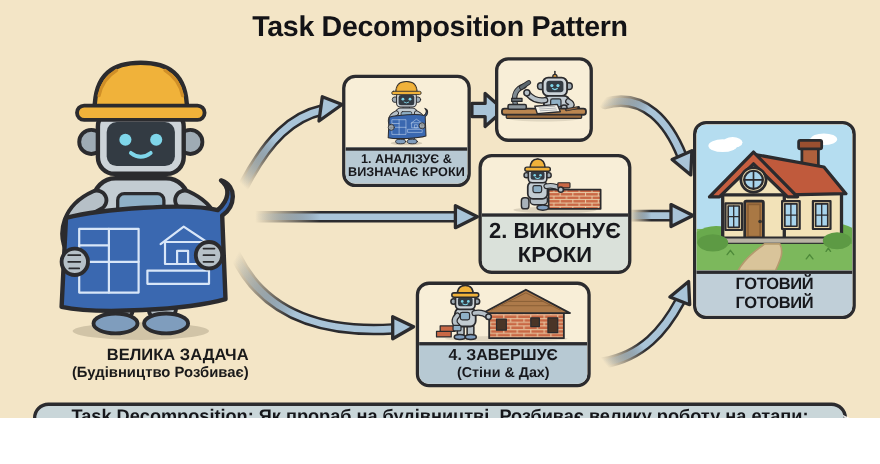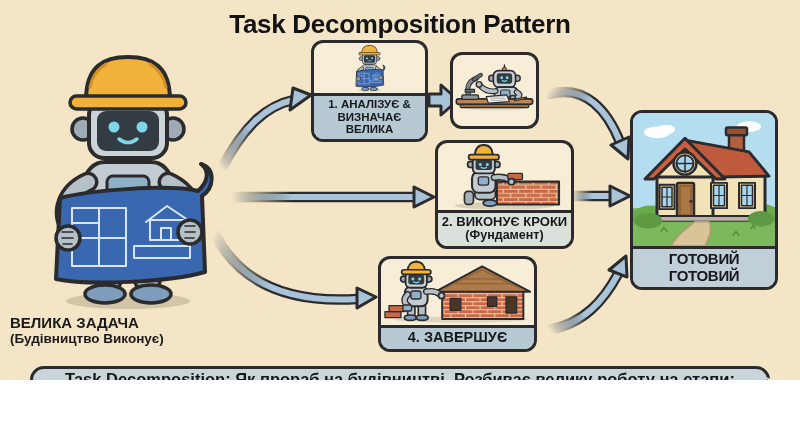--- a/index.html
+++ b/index.html
@@ -13,31 +13,31 @@
   .arrow-layer{position:absolute;inset:0;width:800px;height:422px;z-index:1;pointer-events:none}
   .card{position:absolute;z-index:2;background:var(--card-bg);border:3px solid var(--outline);border-radius:12px;overflow:hidden;display:flex;flex-direction:column}
   .card-img{flex:1;display:flex;align-items:flex-end;justify-content:center;overflow:hidden}
   .card-img svg{width:100%;height:100%}
   .band{border-top:3px solid var(--outline);text-align:center;font-weight:bold;color:#17181c;line-height:1.1;padding:2px 2px 3px}
   .band.blue{background:var(--band-blue)}
   .band.pale{background:var(--band-pale)}
   .band.result{background:var(--band-result)}
   .b-l1{display:block}
   .b-l2{display:block}
-  #card-step1{left:311px;top:40px;width:117px;height:102px}
+  #card-step1{left:311px;top:68px;width:117px;height:102px}
   #card-step1 .b-l1,#card-step1 .b-l2{font-size:11.5px}
   #card-step1b{left:450px;top:52px;width:89px;height:77px}
   #card-step2{left:435px;top:140px;width:139px;height:109px}
-  #card-step2 .b-l1{font-size:13px}#card-step2 .b-l2{font-size:12.5px}
+  #card-step2 .b-l1{font-size:20px}#card-step2 .b-l2{font-size:12.5px}
   #card-step3{left:378px;top:256px;width:159px;height:96px}
   #card-step3 .b-l1{font-size:14.5px}#card-step3 .b-l2{font-size:13px}
   #card-result{left:630px;top:110px;width:148px;height:180px}
   #card-result .b-l1{font-size:15px;letter-spacing:-.3px}#card-result .b-l2{font-size:13.5px}
   .big-robot{position:absolute;left:28px;top:46px;width:200px;height:268px;z-index:2}
-  .big-task-label{position:absolute;left:10px;top:314px;width:216px;text-align:left;z-index:2;color:#1a1a1a;font-weight:bold;line-height:1.15}
+  .big-task-label{position:absolute;left:10px;top:314px;width:216px;text-align:right;z-index:2;color:#1a1a1a;font-weight:bold;line-height:1.15}
   .big-task-label .t1{font-size:15px}
   .big-task-label .t2{font-size:13.5px}
   .caption{position:absolute;left:30px;top:366px;width:740px;height:46px;z-index:3;background:var(--caption-bg);border:3px solid var(--outline);border-radius:14px;display:flex;align-items:center;justify-content:flex-start;text-align:center;padding:0 14px;font-size:16.5px;font-weight:bold;color:#15161a;line-height:1.22}
   .bottom-shadow{position:absolute;left:14px;top:413px;width:726px;height:9px;background:#141517;border-radius:0 0 6px 6px;z-index:2}
   .next-arrow{position:absolute;left:762px;top:372px;width:34px;height:34px;z-index:4;cursor:pointer}
 </style>
 </head>
 <body>
 
 <div class="stage">
@@ -174,32 +174,32 @@
       <polygon points="626,256 627,277 609,270" fill="#a9c4d8" stroke="#2b2b2e" stroke-width="3" stroke-linejoin="round"></polygon>
     </g>
     <polygon points="429,94 441,94 441,85 458,100 441,115 441,106 429,106" fill="#a9c4d8" stroke="#2b2b2e" stroke-width="3" stroke-linejoin="round"></polygon>
   </svg>
 
   <svg class="big-robot" viewBox="0 0 200 260">
     <use href="#robot-bp"></use>
   </svg>
   <div class="big-task-label">
     <span class="t1 b-l1">ВЕЛИКА ЗАДАЧА</span>
-    <span class="t2 b-l2">(Будівництво Виконує)</span>
+    <span class="t2 b-l2">(Будівництво Розбиває)</span>
   </div>
 
   <div class="card" id="card-step1">
     <div class="card-img">
       <svg viewBox="-14 -6 228 272">
         <use href="#robot-bp"></use>
       </svg>
     </div>
     <div class="band blue">
       <span class="b-l1">1. АНАЛІЗУЄ &amp;</span>
-      <span class="b-l2">ВИЗНАЧАЄ ВЕЛИКА</span>
+      <span class="b-l2">ВИЗНАЧАЄ КРОКИ</span>
     </div>
   </div>
 
   <div class="card" id="card-step1b">
     <div class="card-img">
       <svg viewBox="0 8 150 88" stroke-linecap="round" stroke-linejoin="round">
         <ellipse cx="75" cy="82" rx="62" ry="6" fill="rgba(90,80,60,0.15)"></ellipse>
         <line x1="93" y1="13" x2="93" y2="6" stroke="#2b2b2e" stroke-width="2.5"></line>
         <circle cx="93" cy="14" r="3.5" fill="#e8a33c" stroke="#2b2b2e" stroke-width="2"></circle>
         <circle cx="70" cy="30" r="5.5" fill="#9fabb4" stroke="#2b2b2e" stroke-width="2.5"></circle>
@@ -254,21 +254,20 @@
         <circle cx="50" cy="31" r="2.2" fill="#7fd6ea"></circle>
           <circle cx="60" cy="31" r="2.2" fill="#7fd6ea"></circle>
         <path d="M51,35 Q55,38 59,35" stroke="#7fd6ea" stroke-width="1.8" fill="none"></path>
         <path d="M51,7 C51,2 59,2 59,7" fill="#f0b23a" stroke="#2b2b2e" stroke-width="2.2"></path>
         <path d="M42,20 C42,7 48,3 55,3 C62,3 68,7 68,20 Z" fill="#f0b23a" stroke="#2b2b2e" stroke-width="2.8"></path>
         <rect x="33" y="17" width="44" height="7" rx="3.5" fill="#f0b23a" stroke="#2b2b2e" stroke-width="2.5"></rect>
       </svg>
     </div>
     <div class="band pale">
       <span class="b-l1">2. ВИКОНУЄ КРОКИ</span>
-      <span class="b-l2">(Фундамент)</span>
     </div>
   </div>
 
   <div class="card" id="card-step3">
     <div class="card-img">
       <svg viewBox="0 0 230 93" stroke-linecap="round" stroke-linejoin="round">
         <ellipse cx="120" cy="88" rx="100" ry="4.5" fill="rgba(90,80,60,0.15)"></ellipse>
         <rect x="92" y="44" width="122" height="43" fill="url(#bricks)" stroke="#2b2b2e" stroke-width="3"></rect>
         <polygon points="82,46 152,8 224,46" fill="#ad7a4a" stroke="#2b2b2e" stroke-width="3" stroke-linejoin="round"></polygon>
         <path d="M96,41 L152,13 L208,41 M124,27 h56 M112,34 h82" fill="none" stroke="#8a5f36" stroke-width="1.6"></path>
@@ -296,20 +295,21 @@
         <circle cx="48" cy="27" r="2.2" fill="#7fd6ea"></circle>
           <circle cx="58" cy="27" r="2.2" fill="#7fd6ea"></circle>
         <path d="M49,31 Q53,34 57,31" stroke="#7fd6ea" stroke-width="1.8" fill="none"></path>
         <path d="M49,4 C49,-1 57,-1 57,4" fill="#f0b23a" stroke="#2b2b2e" stroke-width="2.2"></path>
         <path d="M40,16 C40,4 46,1 53,1 C60,1 66,4 66,16 Z" fill="#f0b23a" stroke="#2b2b2e" stroke-width="2.8"></path>
         <rect x="31" y="13" width="44" height="7" rx="3.5" fill="#f0b23a" stroke="#2b2b2e" stroke-width="2.5"></rect>
       </svg>
     </div>
     <div class="band blue">
       <span class="b-l1">4. ЗАВЕРШУЄ</span>
+      <span class="b-l2">(Стіни &amp; Дах)</span>
     </div>
   </div>
 
   <div class="card" id="card-result">
     <div class="card-img">
       <svg viewBox="0 0 142 137" preserveAspectRatio="none" stroke-linecap="round" stroke-linejoin="round">
         <rect width="142" height="137" fill="#b5ddf0"></rect>
         <g fill="#ffffff">
           <ellipse cx="24" cy="20" rx="13" ry="6"></ellipse>
             <ellipse cx="33" cy="17" rx="9" ry="5"></ellipse>

